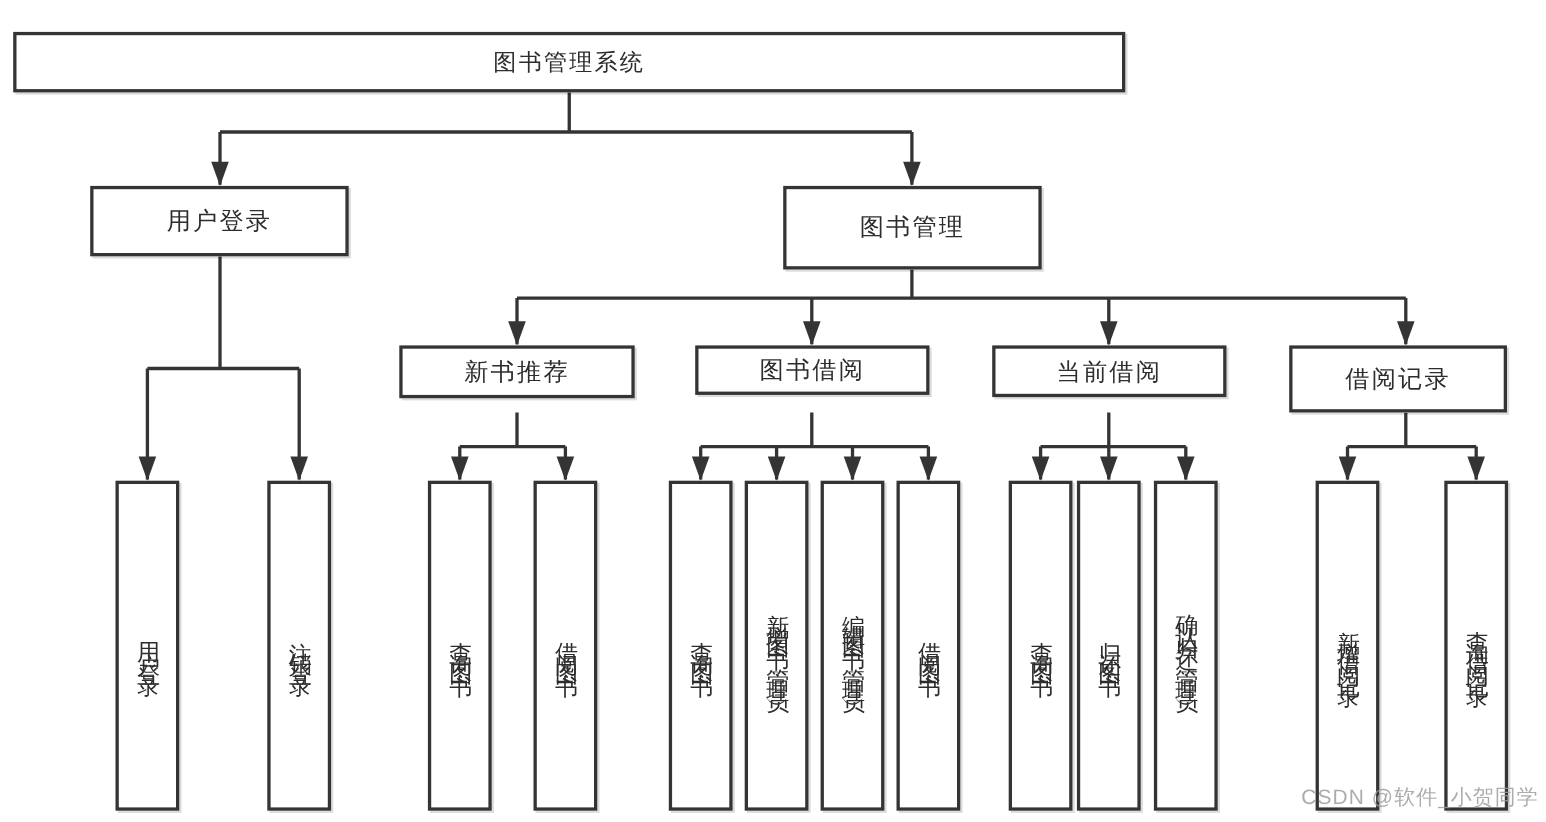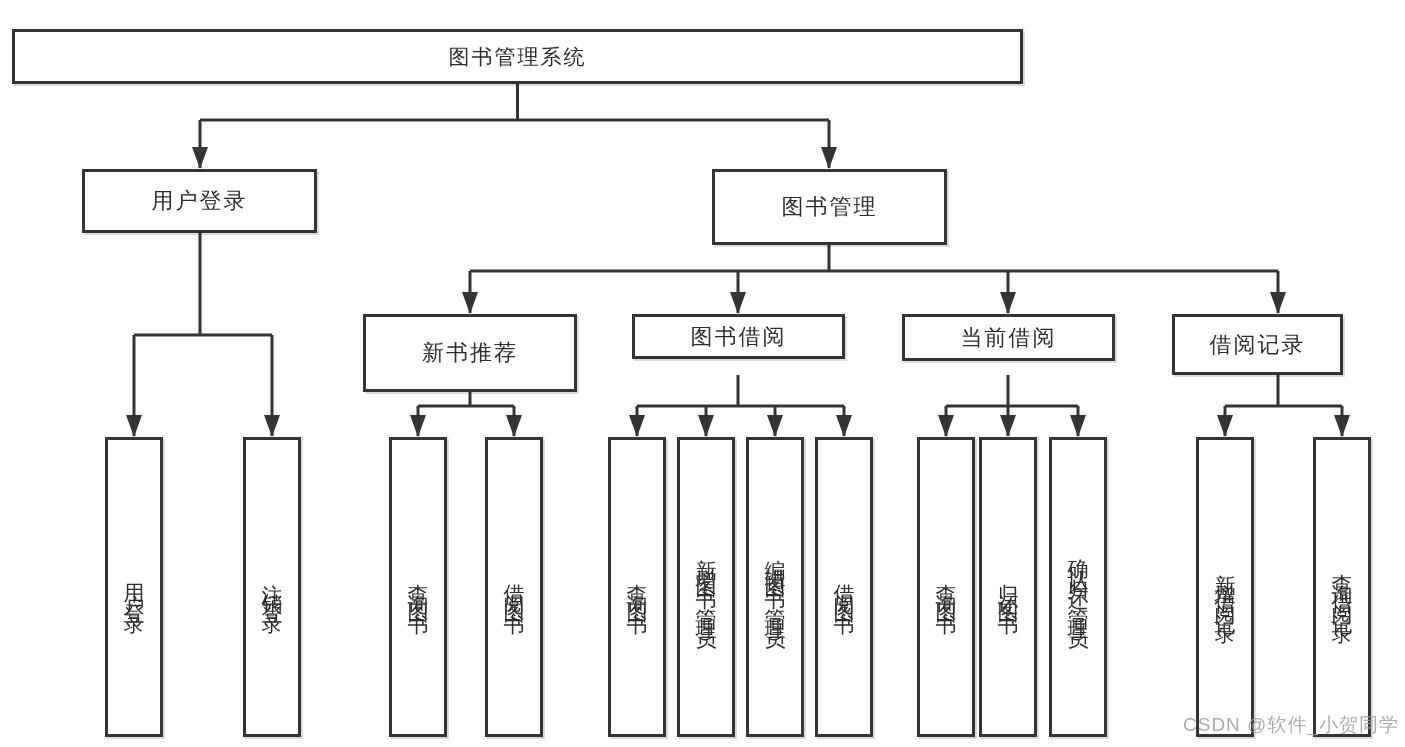--- a/index.html
+++ b/index.html
@@ -94,30 +94,30 @@
     <span class="hlabel">图书管理系统</span>
   </div>
 
   <div class="box" style="left:82px;top:169px;width:235px;height:64px;">
     <span class="hlabel">用户登录</span>
   </div>
   <div class="box" style="left:712px;top:169px;width:235px;height:76px;">
     <span class="hlabel">图书管理</span>
   </div>
 
-  <div class="box" style="left:363px;top:314px;width:214px;height:78px;font-family:Liberation Serif, serif;">
+  <div class="box" style="left:363px;top:314px;width:214px;height:48px;font-family:Liberation Serif, serif;">
     <span class="hlabel">新书推荐</span>
   </div>
   <div class="box" style="left:632px;top:314px;width:213px;height:45px;">
     <span class="hlabel">图书借阅</span>
   </div>
   <div class="box" style="left:902px;top:314px;width:213px;height:47px;">
     <span class="hlabel">当前借阅</span>
   </div>
-  <div class="box" style="left:1172px;top:314px;width:171px;height:61px;align-items:center;">
+  <div class="box" style="left:1172px;top:314px;width:198px;height:61px;align-items:center;">
     <span class="hlabel">借阅记录</span>
   </div>
 
   <div class="box" style="left:105px;top:437px;width:58px;height:300px;">
     <span class="vtext">用户登录</span>
   </div>
   <div class="box" style="left:243px;top:437px;width:58px;height:300px;">
     <span class="vtext">注销登录</span>
   </div>
 

